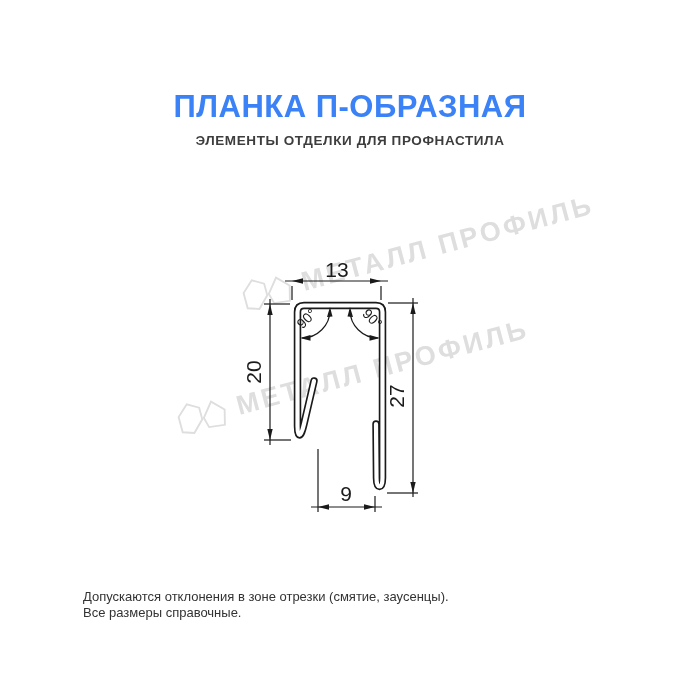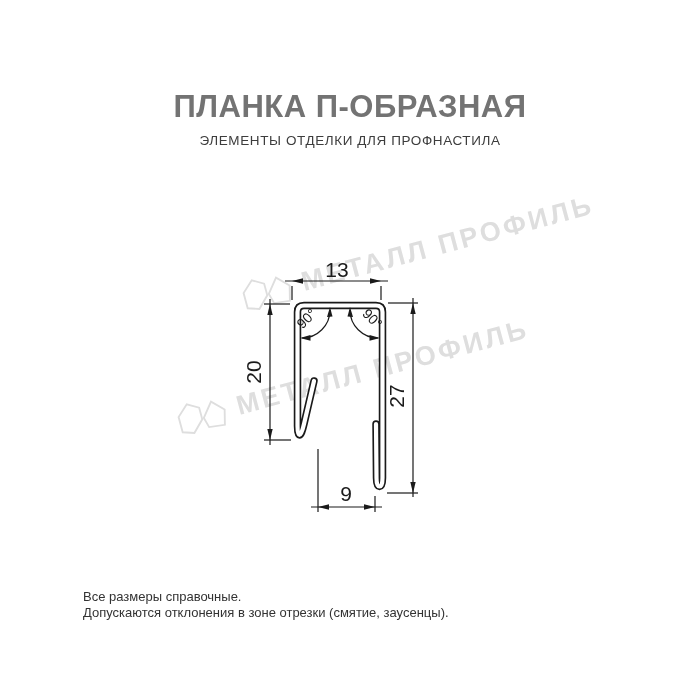--- a/index.html
+++ b/index.html
@@ -1,21 +1,21 @@
 <!DOCTYPE html>
 <html><head>
 <meta charset="utf-8">
 <style>
   html,body{margin:0;padding:0;background:#ffffff;}
   .page{position:relative;width:700px;height:700px;background:#fff;overflow:hidden;
         font-family:"Liberation Sans",sans-serif;}
   
   .header{position:absolute;top:92px;left:0;width:700px;text-align:center;}
-  .title{font-size:31px;font-weight:bold;color:#737373;line-height:29px;letter-spacing:.5px;}
-  .subtitle{margin-top:12px;font-size:13.5px;font-weight:normal;color:#3d3d3d;letter-spacing:.6px;}
+  .title{font-size:31px;font-weight:bold;color:#3b82f6;line-height:29px;letter-spacing:.5px;}
+  .subtitle{margin-top:12px;font-size:13.5px;font-weight:bold;color:#3d3d3d;letter-spacing:.6px;}
   
   .wm{position:absolute;display:flex;align-items:center;gap:9px;
       transform:rotate(-15deg);transform-origin:left center;white-space:nowrap;}
   .wm-a{left:243px;top:278px;}
   .wm-b{left:178px;top:402px;}
   .wm-text{font-size:27px;font-weight:bold;color:#dedede;letter-spacing:3px;}
   
   .draw{position:absolute;left:0;top:0;z-index:2;}
   
   .footer{position:absolute;left:83px;top:589px;font-size:13px;color:#333;line-height:16px;}
@@ -104,17 +104,17 @@
 
     <g>
       <path d="M 350 310 A 28 28 0 0 0 378 338" fill="none" stroke="#1a1a1a" stroke-width="1.2"></path>
       <polygon points="350,307 347.5,316.5 353,317" fill="#1a1a1a"></polygon>
       <polygon points="380,338 369.5,335 369.5,340.7" fill="#1a1a1a"></polygon>
     </g>
     <text transform="translate(369,322) rotate(45)" text-anchor="middle" font-size="14" fill="#1a1a1a">90°</text>
   </svg>
 
   <div class="footer">
+    <div>Допускаются отклонения в зоне отрезки (смятие, заусенцы).</div>
     <div>Все размеры справочные.</div>
-    <div>Допускаются отклонения в зоне отрезки (смятие, заусенцы).</div>
   </div>
 
 </div>
 
 </body></html>

